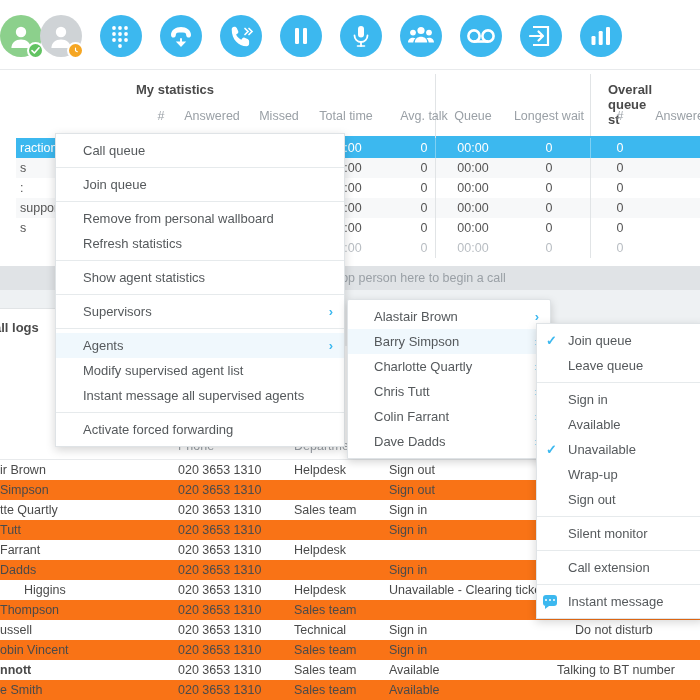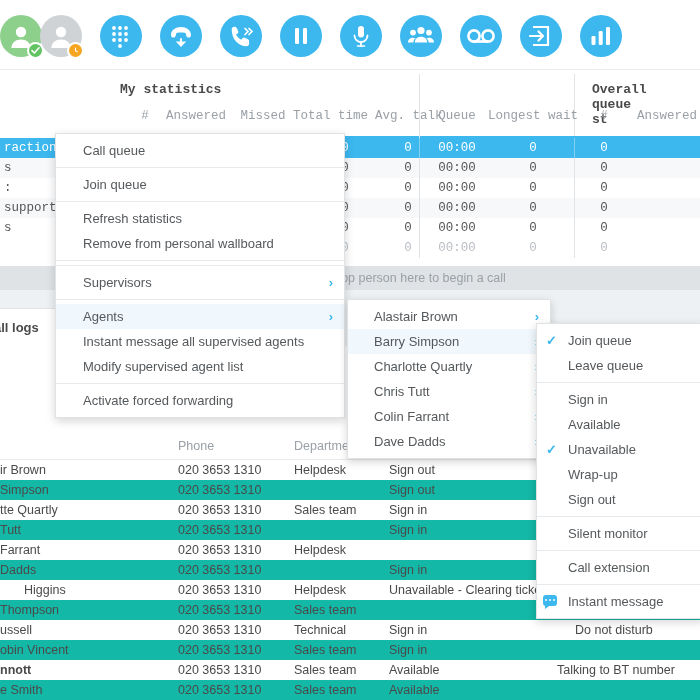--- a/index.html
+++ b/index.html
@@ -33,23 +33,22 @@
     position: absolute; right: -2px; bottom: -2px;
     width: 17px; height: 17px; border-radius: 50%;
     display: flex; align-items: center; justify-content: center;
     border: 2px solid #fff;
   }
   .badge-green { background: #61c361; }
   .badge-amber { background: #f5a623; }
 
   
   .stats-panel {
-    position: absolute; left: 0; top: 70px; width: 588px; height: 196px;
+    position: absolute; left: 16px; top: 70px; width: 588px; height: 196px;
     background: #ffffff;
-    font-family: Liberation Mono, monospace;
   }
   .stats-title {
     position: absolute; font-size: 13px; font-weight: bold; color: #4a4a4a;
     top: 12px;
   }
   #my-stats-title { left: 120px; }
   #overall-stats-title { left: 592px; }
   .panel-divider {
     position: absolute; top: 4px; width: 1px; height: 68px; background: #e1e4e6;
   }
@@ -106,21 +105,21 @@
     position: absolute; left: 0; top: 88px; width: 700px; height: 26px;
     border-bottom: 1px solid #e8eaec;
     font-size: 12.5px; color: #9aa0a6;
   }
   .al-head .hc { position: absolute; top: 5px; }
   .al-rows { position: absolute; left: 0; top: 114px; width: 700px; }
   .arow {
     position: relative; height: 20px; line-height: 20px;
     font-size: 12.5px; color: #4a4a4a; white-space: nowrap;
   }
-  .arow.alt { background: #14b8a6; }
+  .arow.alt { background: #f97316; }
   .acell { position: absolute; }
 
   
   .menu {
     position: absolute; background: #ffffff;
     border: 1px solid #dfe3e6;
     box-shadow: 0 3px 9px rgba(0,0,0,0.17);
     font-size: 13px; color: #55595c;
     padding: 4px 0;
   }
@@ -469,29 +468,30 @@
           <div class="acell" style="left: 575px;"></div>
         </div>
       </div>
   </div>
 
   <div class="menu" id="menu-main">
       <div class="mitem"><span>Call queue</span></div>
       <div class="msep"></div>
       <div class="mitem"><span>Join queue</span></div>
       <div class="msep"></div>
+      <div class="mitem"><span>Remove from personal wallboard</span></div>
       <div class="mitem"><span>Refresh statistics</span></div>
-      <div class="mitem"><span>Remove from personal wallboard</span></div>
-      <div class="msep"></div>
+      <div class="msep"></div>
+      <div class="mitem"><span>Show agent statistics</span></div>
       <div class="msep"></div>
       <div class="mitem"><span>Supervisors</span><span class="arrow">›</span></div>
       <div class="msep"></div>
       <div class="mitem hl"><span>Agents</span><span class="arrow">›</span></div>
+      <div class="mitem"><span>Modify supervised agent list</span></div>
       <div class="mitem"><span>Instant message all supervised agents</span></div>
-      <div class="mitem"><span>Modify supervised agent list</span></div>
       <div class="msep"></div>
       <div class="mitem"><span>Activate forced forwarding</span></div>
     </div>
   <div class="menu" id="menu-agents">
       <div class="mitem"><span>Alastair Brown</span><span class="arrow">›</span></div>
       <div class="mitem hl"><span>Barry Simpson</span><span class="arrow">›</span></div>
       <div class="mitem"><span>Charlotte Quartly</span><span class="arrow">›</span></div>
       <div class="mitem"><span>Chris Tutt</span><span class="arrow">›</span></div>
       <div class="mitem"><span>Colin Farrant</span><span class="arrow">›</span></div>
       <div class="mitem"><span>Dave Dadds</span><span class="arrow">›</span></div>

